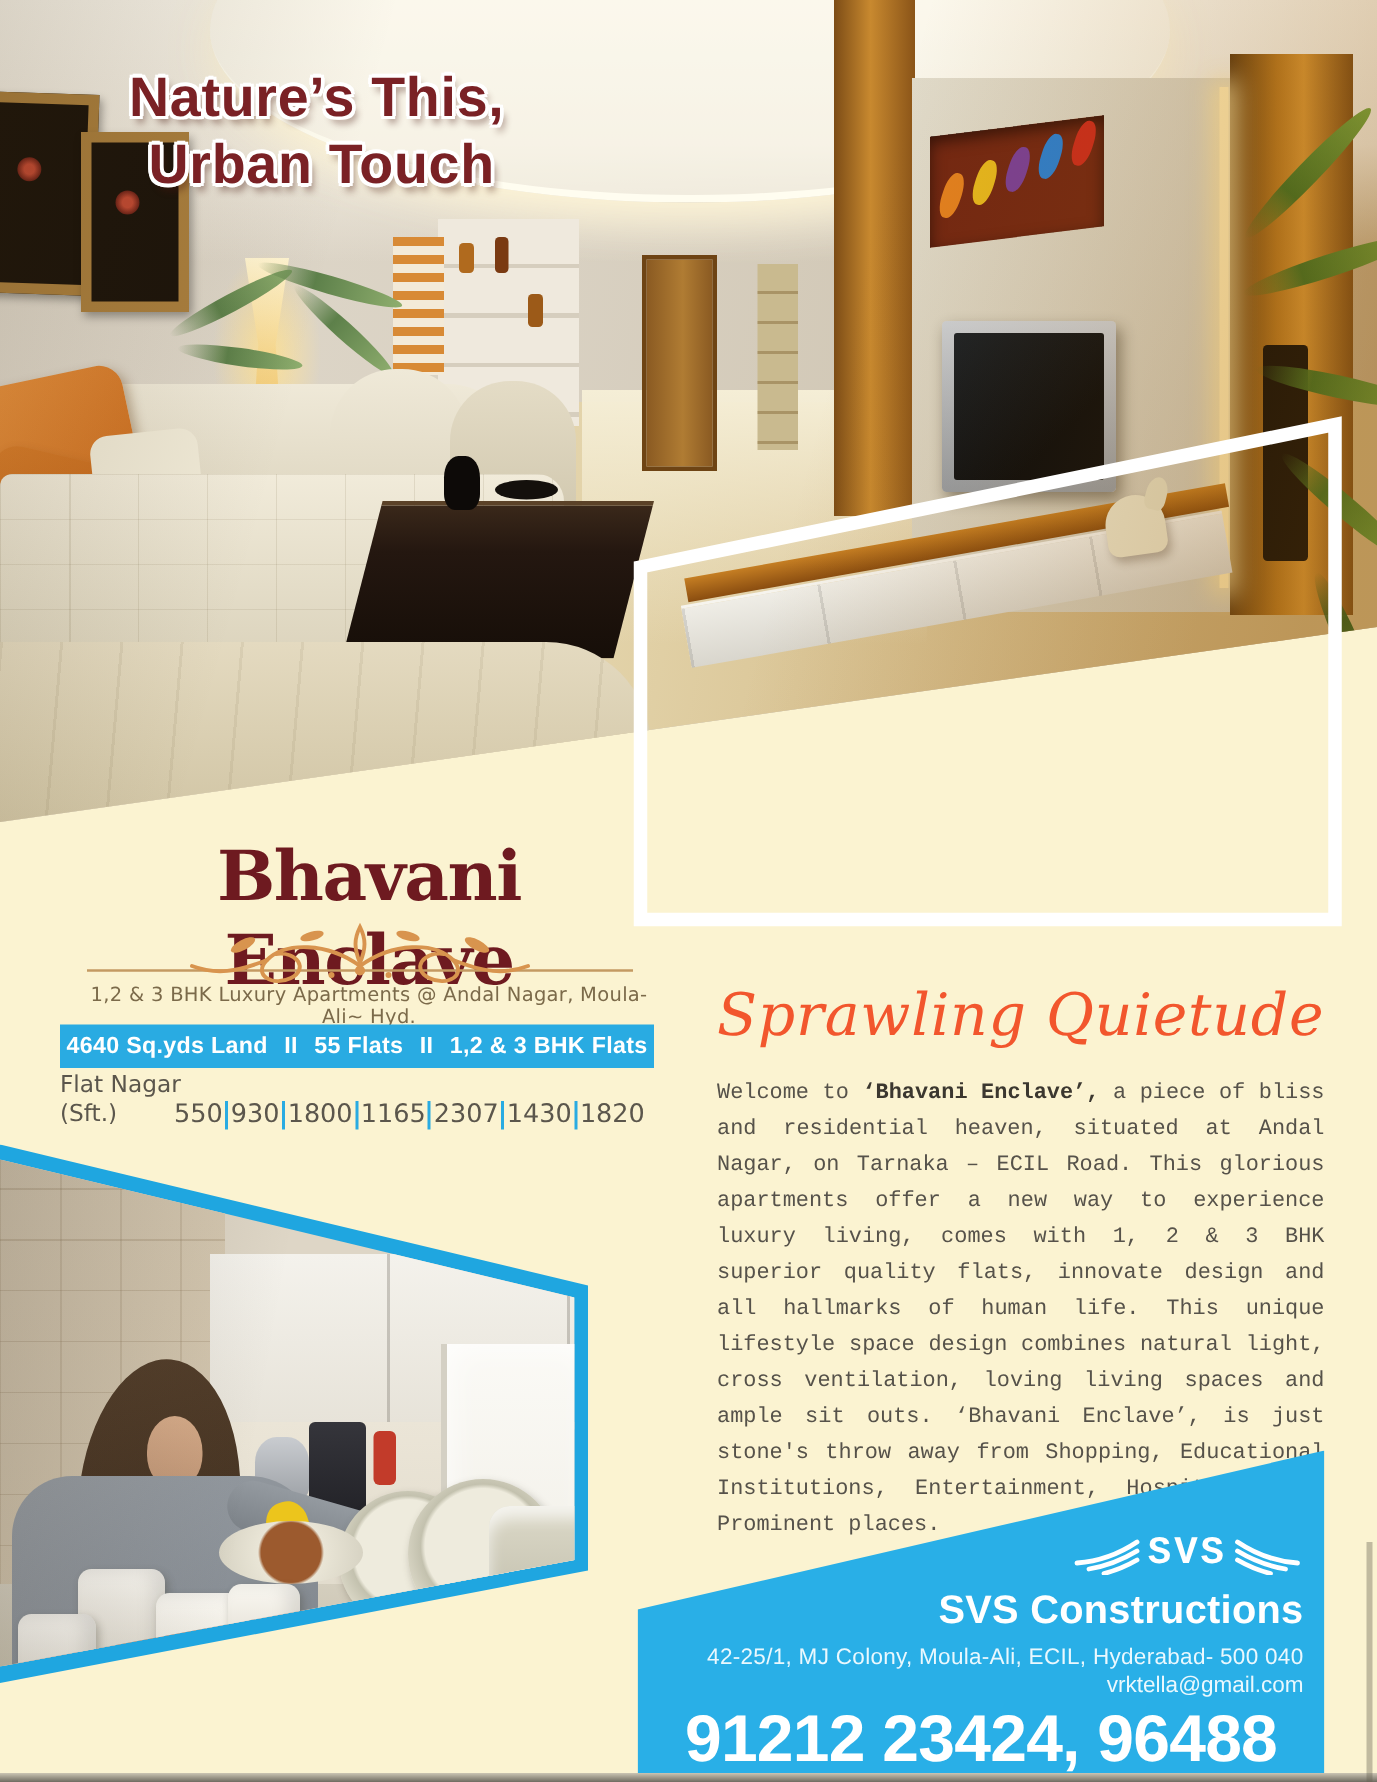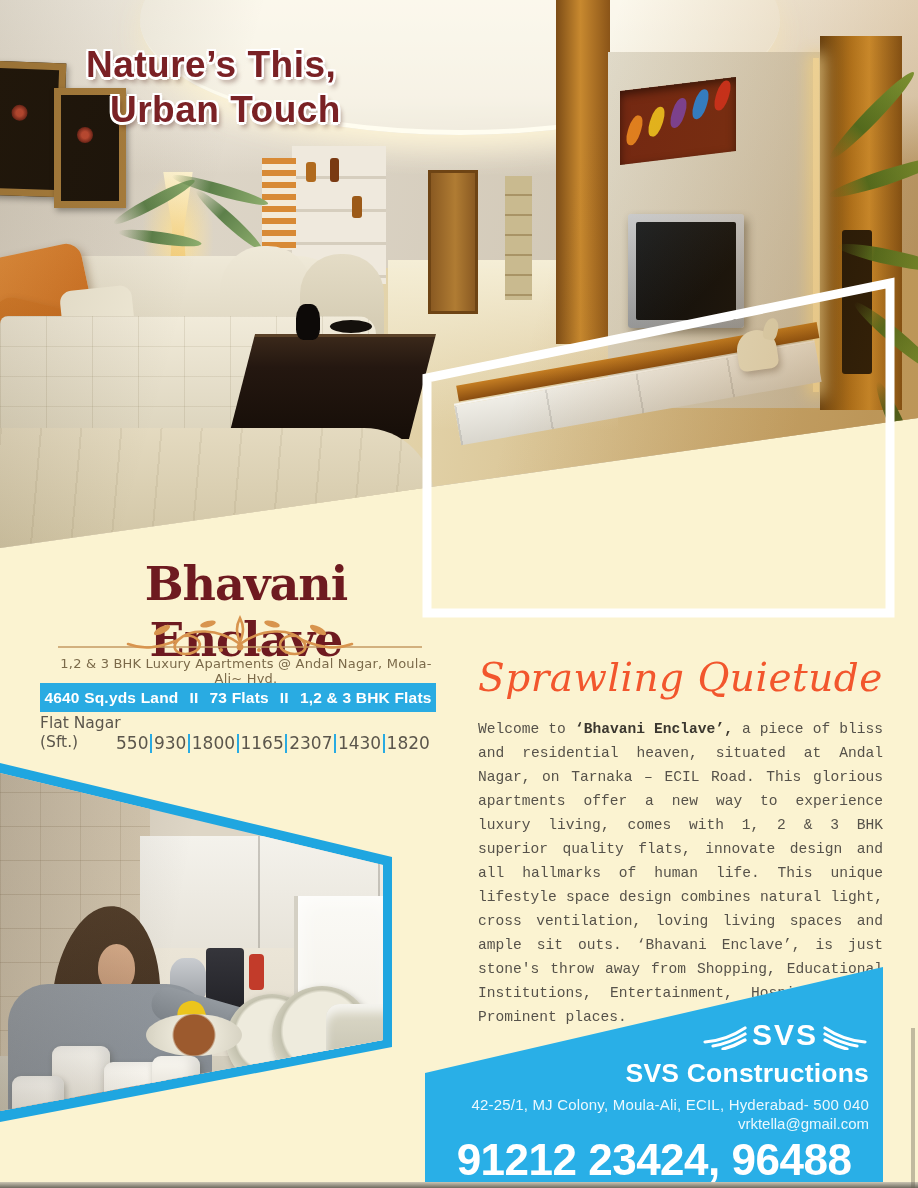--- a/index.html
+++ b/index.html
@@ -47,21 +47,21 @@
   .cabtop{transform:rotate(-10deg);transform-origin:100% 50%;background:linear-gradient(180deg,#c57e23,#8a4d10);}
   .cabbody{transform:rotate(-10deg);transform-origin:100% 50%;border-top:2px solid #f6f4ee;
     background:repeating-linear-gradient(90deg,rgba(0,0,0,.10) 0 2px,rgba(0,0,0,0) 2px 92px),linear-gradient(180deg,#efede6,#d9d6cd);}
   .warm-overlay{position:absolute;inset:0;
     background:linear-gradient(105deg,rgba(60,40,10,.16),rgba(0,0,0,0) 25%,rgba(0,0,0,0) 58%,rgba(150,90,10,.30) 92%);}
 
   
   .tagline{position:absolute;left:86px;top:42px;color:#7A2125;font-family:"Liberation Sans",sans-serif;
     font-weight:800;font-size:37px;line-height:45px;letter-spacing:.5px;
     text-shadow:-2px -2px 0 #fff,2px -2px 0 #fff,-2px 2px 0 #fff,2px 2px 0 #fff,0 -2.5px 0 #fff,0 2.5px 0 #fff,-2.5px 0 0 #fff,2.5px 0 0 #fff,3px 5px 5px rgba(70,25,15,.45);}
-  .tagline .l2{margin-left:24px;}
+  .tagline .l2{margin-left:13px;}
 
   
   .white-frame{position:absolute;left:0;top:0;pointer-events:none;}
 
   
   .proj-title{position:absolute;left:55px;top:556px;width:382px;text-align:center;
     font-family:"DejaVu Serif",serif;font-weight:bold;font-size:46px;line-height:56px;letter-spacing:-1px;color:#6E1A20;}
   .ornament{position:absolute;left:58px;top:614px;}
   .proj-subtitle{position:absolute;left:50px;top:656px;width:392px;text-align:center;
     font-size:13px;letter-spacing:.2px;color:#7B6A4A;}
@@ -121,21 +121,21 @@
     box-shadow:inset -8px 0 12px rgba(0,0,0,.10),2px 3px 6px rgba(60,55,40,.3);}
   .k-food{position:absolute;left:146px;top:256px;width:96px;height:42px;border-radius:50%;
     background:radial-gradient(circle at 50% 50%,#9c5a2e 38%,#e9e5d6 42%,#d4d0c0 100%);}
   .k-shade{position:absolute;inset:0;background:linear-gradient(100deg,rgba(40,30,20,.18),rgba(0,0,0,0) 45%);}
 
   
   .contact{position:absolute;left:425px;top:960px;width:458px;height:228px;background:#29AFE7;
     clip-path:polygon(0 113px,458px 7px,458px 228px,0 228px);
     font-family:"Liberation Sans",sans-serif;color:#fff;}
   .logo-row{position:absolute;right:14px;top:60px;display:flex;align-items:center;gap:5px;}
-  .logo-text{font-weight:800;font-size:30px;letter-spacing:2px;line-height:30px;}
+  .logo-text{font-weight:800;font-size:26px;letter-spacing:2px;line-height:30px;font-family:Liberation Mono, monospace;}
   .builder-name{position:absolute;right:14px;top:98px;font-weight:800;font-size:26.5px;letter-spacing:.2px;}
   .builder-address{position:absolute;right:14px;top:136px;font-size:15px;color:#EAF8FE;letter-spacing:.2px;}
   .builder-email{position:absolute;right:14px;top:155px;font-size:15px;color:#EAF8FE;}
   .builder-phones{position:absolute;left:0;right:0;top:175px;text-align:center;
     font-weight:800;font-size:44px;letter-spacing:-.5px;}
 
   .edge-bottom{position:absolute;left:0;top:1182px;width:918px;height:6px;
     background:linear-gradient(180deg,#cbc5b3,#6f6b60);}
   .edge-right{position:absolute;left:911px;top:1028px;width:4px;height:160px;background:rgba(100,95,78,.38);}
 </style>
@@ -253,21 +253,21 @@
       <circle cx="163" cy="36" r="2"></circle>
       <circle cx="201" cy="36" r="2"></circle>
     </g>
   </svg>
 
   <div class="proj-subtitle">1,2 &amp; 3 BHK Luxury Apartments @ Andal Nagar, Moula-Ali~ Hyd.</div>
 
   <div class="banner">
     <span>4640 Sq.yds Land</span>
     <span>II</span>
-    <span>73 Flats</span>
+    <span>55 Flats</span>
     <span>II</span>
     <span>1,2 &amp; 3 BHK Flats</span>
   </div>
 
   <div class="fs-label">
     <div>Flat Nagar</div>
     <div>(Sft.)</div>
   </div>
   <div class="fs-values">
     <span>550</span>

